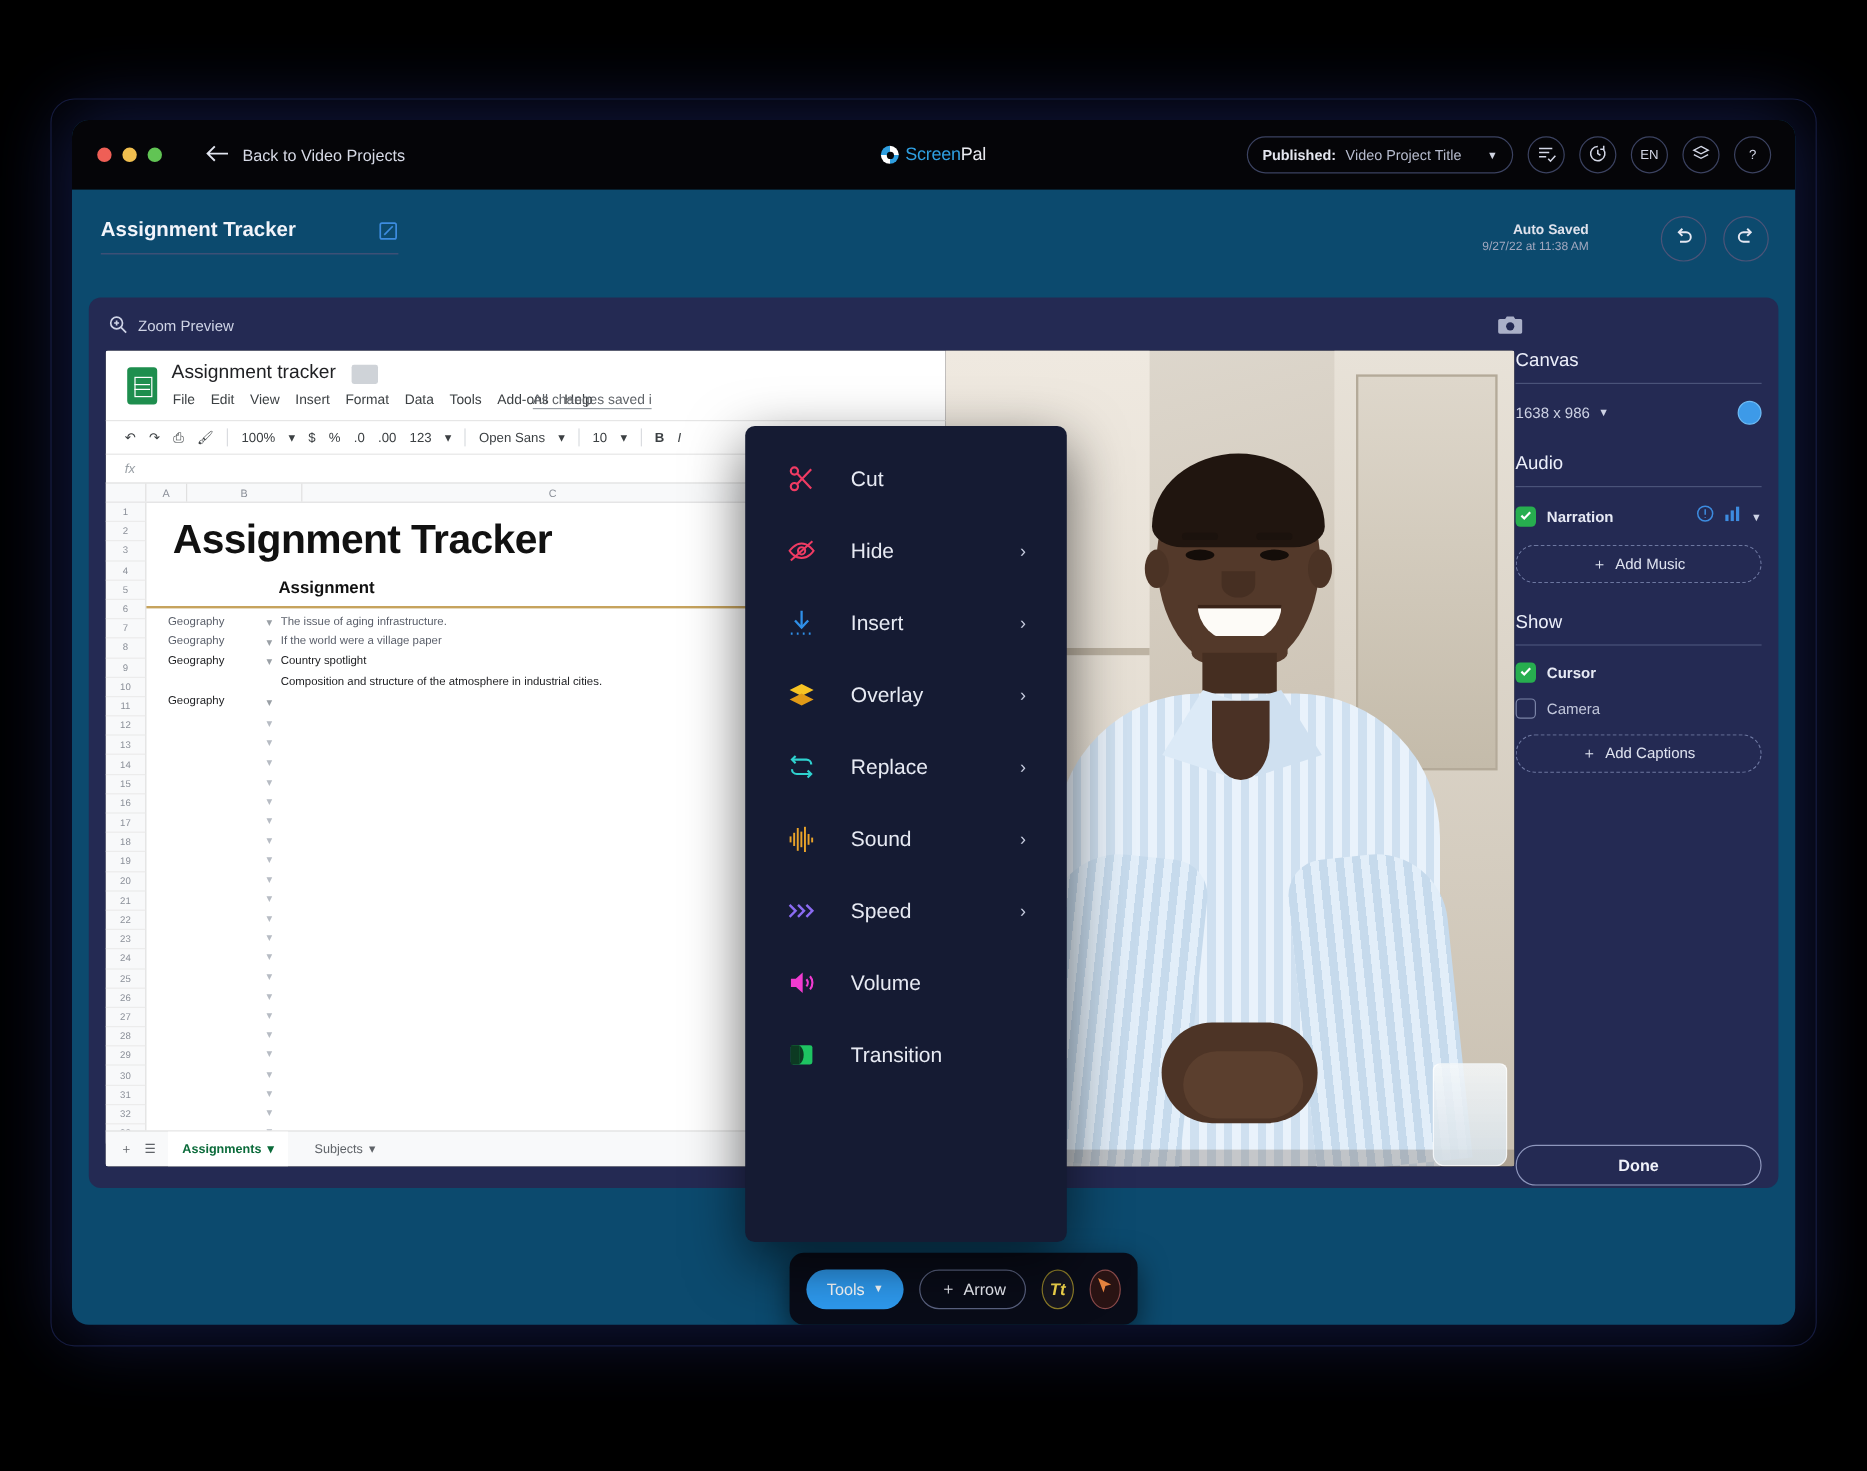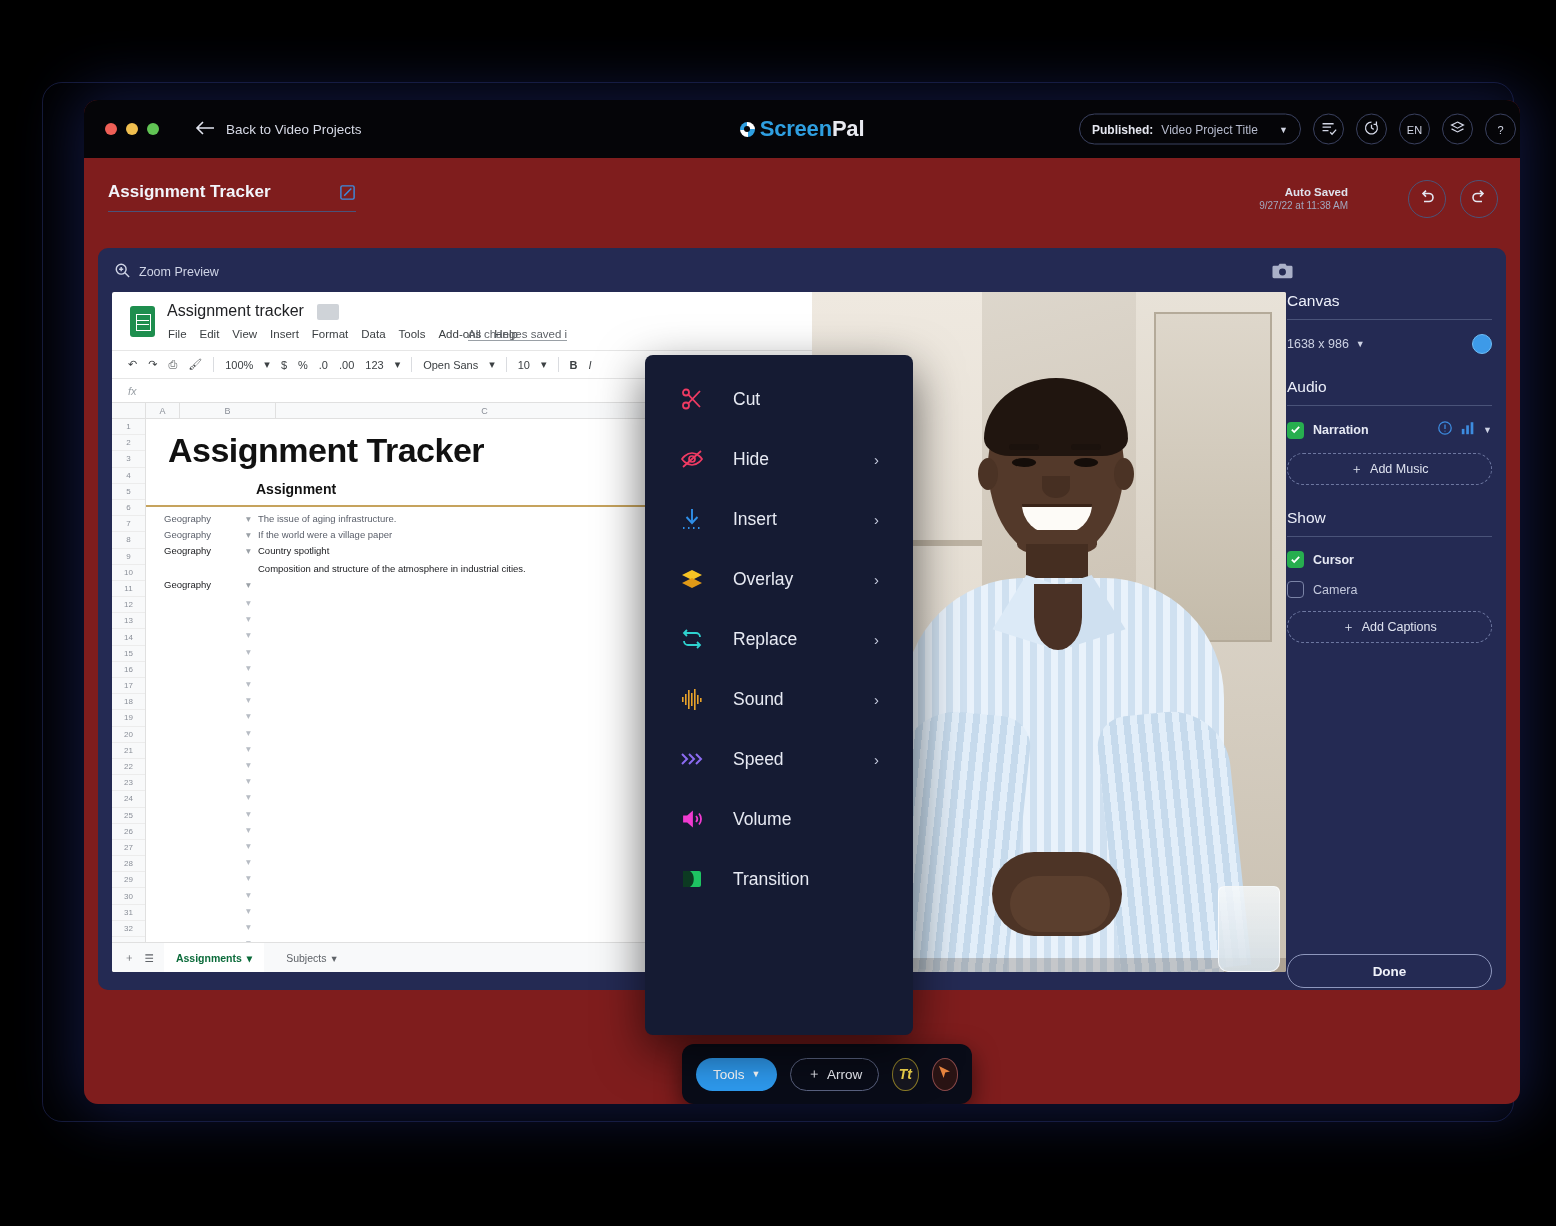--- a/index.html
+++ b/index.html
@@ -4,23 +4,22 @@
 <style>
   * { box-sizing: border-box; margin:0; padding:0; }
   html,body{ width:1556px; height:1226px; background:#000; overflow:hidden;
     font-family:"Liberation Sans", sans-serif; }
 
   #root{ position:relative; width:1556px; height:1226px; background:#000; }
 
   
   .app-window{
     position:absolute; left:60px; top:100px; width:1436px; height:1004px;
-    background:#7f1d1d; border-radius:14px; overflow:hidden;
+    background:#0c4a6e; border-radius:14px; overflow:hidden;
     box-shadow:0 0 60px 10px rgba(30,40,110,.55);
-    margin-left:24px;
   }
   .outer-ring{
     position:absolute; left:42px; top:82px; width:1472px; height:1040px;
     border-radius:20px; border:1px solid rgba(60,75,160,.35);
     pointer-events:none;
   }
 
   
   .titlebar{
     position:absolute; left:0; top:0; width:100%; height:58px;
@@ -31,24 +30,24 @@
   .dot.r{background:#ef5f56;} .dot.y{background:#f1bf4f;} .dot.g{background:#61c454;}
   .back{ display:flex; align-items:center; gap:11px; margin-left:36px;
     color:#d7dae6; font-size:13.5px; cursor:pointer;}
   .back svg{ width:20px; height:16px; }
   .brand{ position:absolute; left:0; right:0; top:50%; transform:translateY(-50%);
     display:flex; justify-content:center; align-items:center; gap:5px; pointer-events:none;}
   .brand-mark{ width:15px; height:15px; border-radius:50%;
     background:conic-gradient(#fff 0 25%, #2f9fe0 25% 50%, #fff 50% 75%, #2f9fe0 75% 100%);
     position:relative;}
   .brand-mark:after{content:"";position:absolute;inset:4.5px;border-radius:50%;background:#050508;}
-  .brand-txt{ font-size:22px; font-weight:bold; letter-spacing:-.2px; }
+  .brand-txt{ font-size:15px; font-weight:normal; letter-spacing:-.2px; }
   .brand-txt .s{ color:#2f9fe0; } .brand-txt .p{ color:#e9eaf0; }
 
-  .tb-right{ position:absolute; right:4px; top:50%; transform:translateY(-50%);
+  .tb-right{ position:absolute; right:20px; top:50%; transform:translateY(-50%);
     display:flex; align-items:flex-start; gap:12px; }
   .pill{ height:31px; min-width:222px; border-radius:16px; border:1px solid #3b4260;
     display:flex; align-items:center; padding:0 12px; gap:8px; cursor:pointer;}
   .pill .lbl{ font-size:12px; color:#e5e7f0; font-weight:bold; }
   .pill .val{ font-size:12px; color:#b6bbcd; }
   .pill .caret{ margin-left:auto; color:#cfd3e0; font-size:9px; }
   .circ{ width:31px; height:31px; border-radius:50%; border:1px solid #3b4260;
     display:flex; align-items:center; justify-content:center; color:#d3d7e6;
     font-size:11px; cursor:pointer; }
   .circ svg{ width:17px; height:17px; }

